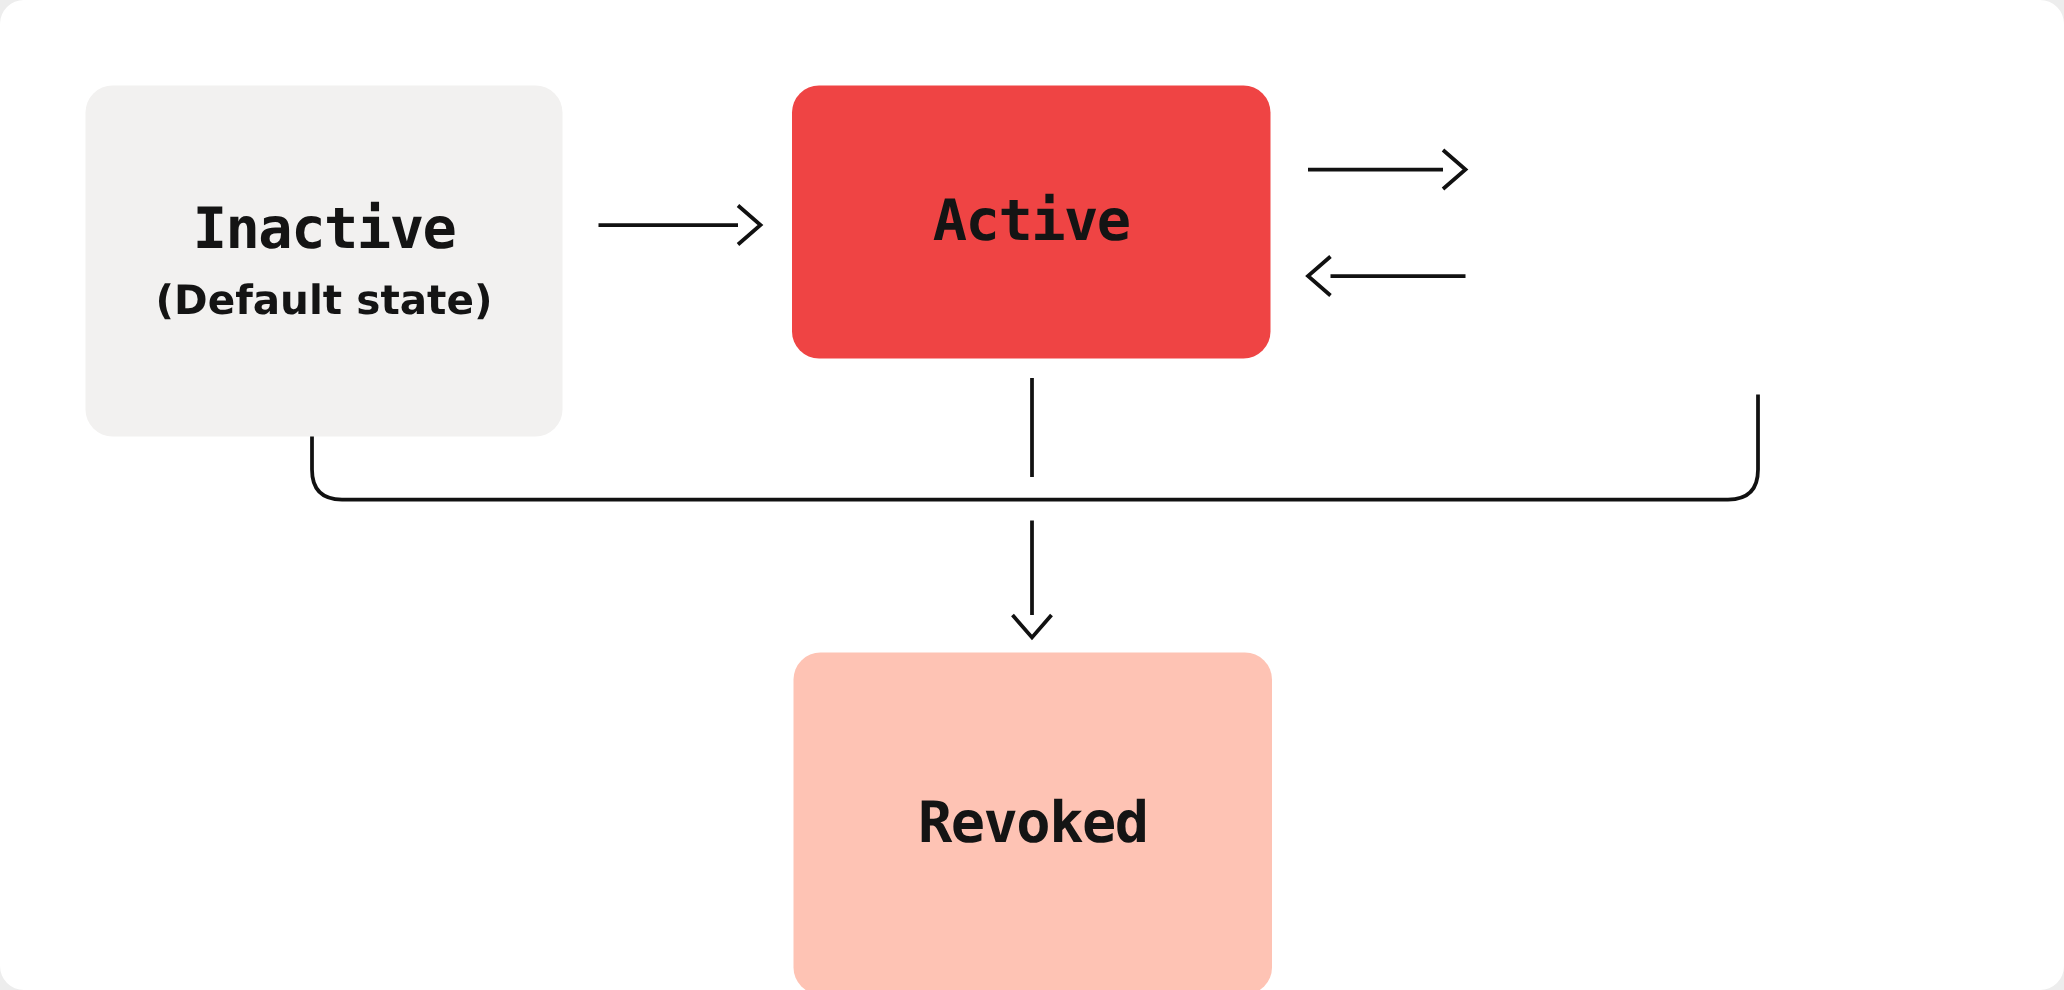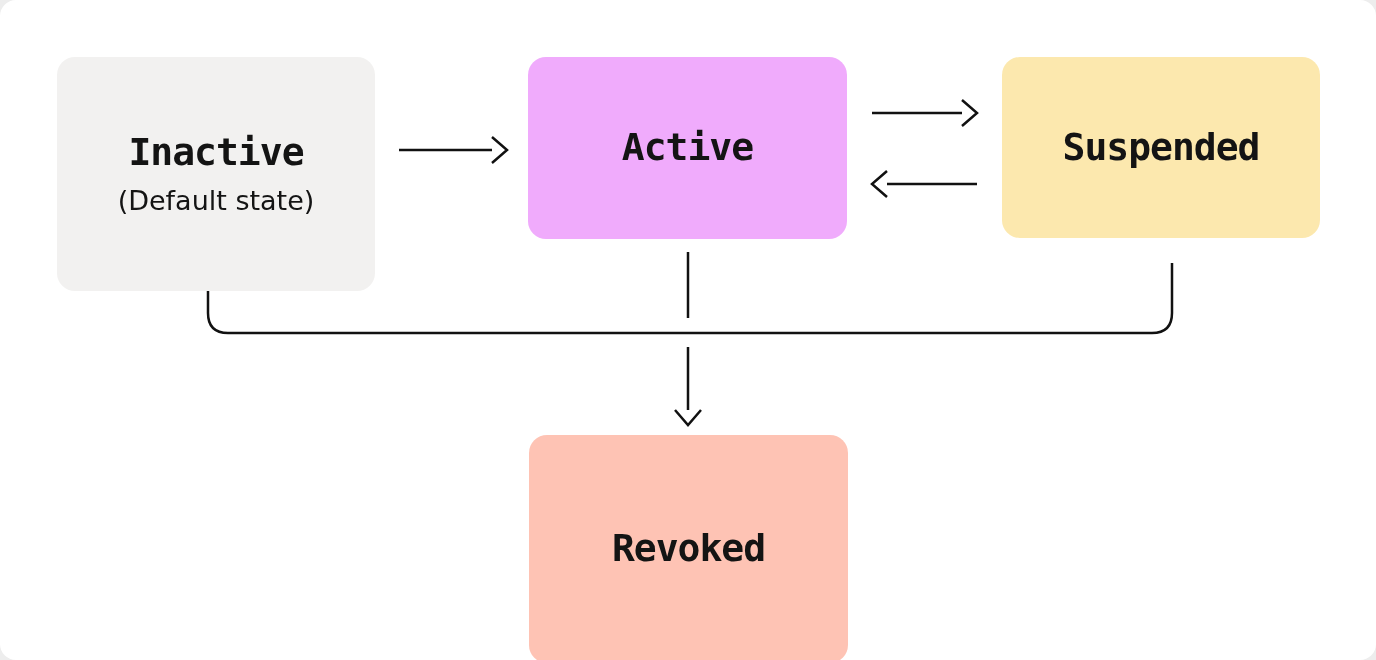--- a/index.html
+++ b/index.html
@@ -40,21 +40,21 @@
   }
   .node-title {
     font-family: "DejaVu Sans Mono", "Liberation Mono", monospace;
     font-weight: bold;
     font-size: 38px;
     line-height: 1.15;
     letter-spacing: -1px;
   }
   .node-subtitle {
     font-family: "DejaVu Sans", "Liberation Sans", sans-serif;
-    font-weight: 400;
+    font-weight: 700;
     font-size: 27px;
     line-height: 1.2;
     margin-top: 10px;
   }
   .node-inactive  { left: 57px;   top: 57px;  width: 318px; height: 234px; }
   .node-active    { left: 528px;  top: 57px;  width: 319px; height: 182px; }
   .node-suspended { left: 1002px; top: 57px;  width: 318px; height: 181px; }
   .node-revoked   { left: 529px;  top: 435px; width: 319px; height: 228px; }
 </style>
 </head>
@@ -75,25 +75,22 @@
     <path class="edge" d="M688 252 V318"></path>
 
     <path class="edge" d="M688 347 V410 M675 410 L688 425 L701 410"></path>
   </svg>
 
   <div class="node node-inactive" style="background-color: rgb(242, 241, 240);">
     <div class="node-title" style="color: rgb(20, 20, 20);">Inactive</div>
     <div class="node-subtitle" style="color: rgb(20, 20, 20);">(Default state)</div>
   </div>
 
-  <div class="node node-active" style="background-color: #f0abfc;">
+  <div class="node node-active" style="background-color: #ef4444;">
     <div class="node-title" style="color: rgb(20, 20, 20);">Active</div>
   </div>
 
-  <div class="node node-suspended" style="background-color: rgb(252, 232, 174);">
-    <div class="node-title" style="color: rgb(20, 20, 20);">Suspended</div>
-  </div>
 
   <div class="node node-revoked" style="background-color: rgb(254, 195, 180);">
     <div class="node-title" style="color: rgb(20, 20, 20);">Revoked</div>
   </div>
 
 </div>
 
 </body></html>

